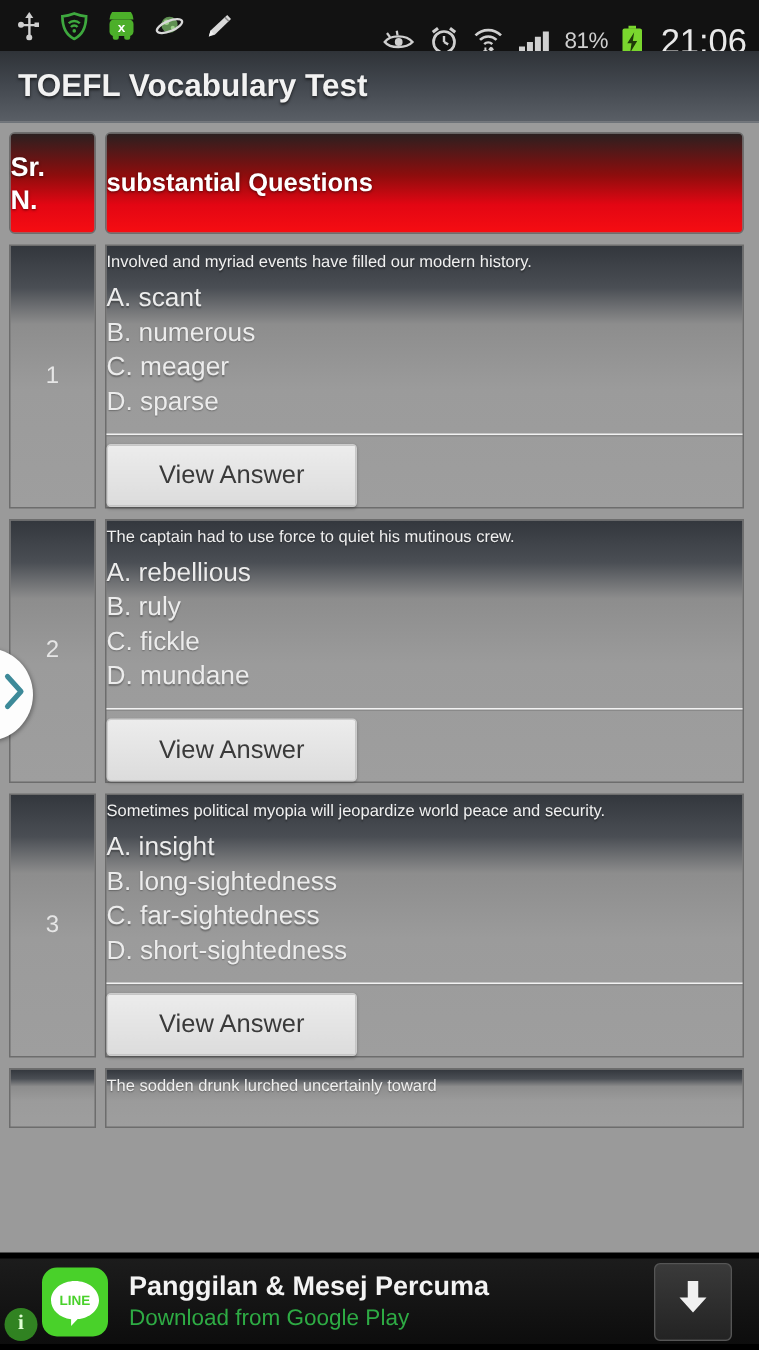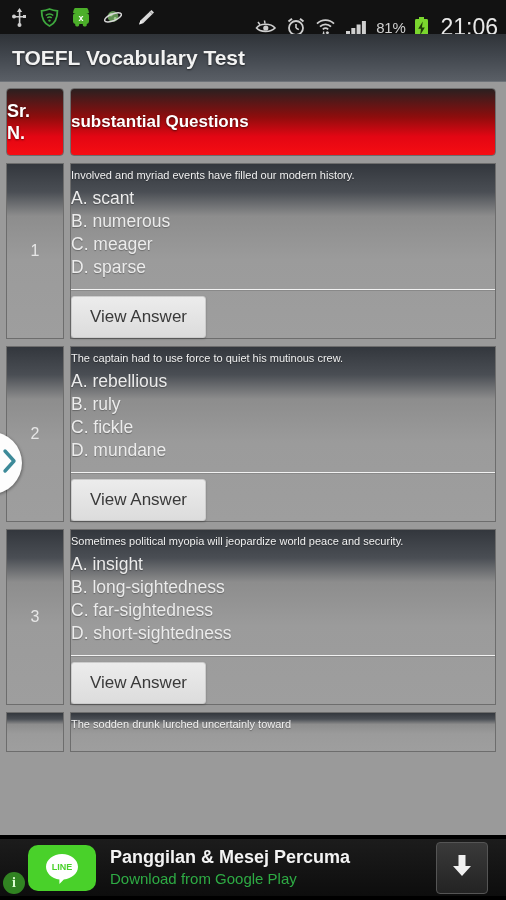--- a/index.html
+++ b/index.html
@@ -93,21 +93,21 @@
     text-shadow: 0 1px 1px rgba(0,0,0,.3);
   }
   .ruler {
     height: 1px; background: #f2f2f2; margin: 10px 0 0 0;
     box-shadow: 0 1px 0 rgba(0,0,0,.12);
   }
   .btn-va {
     display: inline-block; margin-top: 6px;
     background: linear-gradient(to bottom,#ececec 0%, #e4e4e4 50%, #dcdcdc 100%);
     color: #3a3a3a; font-size: 17px;
-    padding: 10px 18px; border: 1px solid #cccccc;
+    padding: 10px 34px; border: 1px solid #cccccc;
     border-radius: 3px;
     box-shadow: 0 1px 2px rgba(0,0,0,.25);
     cursor: pointer;
   }
   .row-gap { height: 7px; }
 
   
   .cell-q.partial { padding-bottom: 15px; height: 34px; overflow: hidden; }
 
   
@@ -129,21 +129,21 @@
     display: flex; align-items: center;
   }
   .ad-inner {
     position: relative; width: 506px; height: 57px;
     margin: 0 auto;
     background: linear-gradient(to bottom,#1c1c1c 0%, #0d0d0d 100%);
     display: flex; align-items: center;
     padding: 0 18px 0 28px;
   }
   .line-logo {
-    width: 68px; height: 46px; border-radius: 10px;
+    width: 44px; height: 46px; border-radius: 10px;
     background: #49d12a;
     display: flex; align-items: center; justify-content: center;
     flex: 0 0 auto; position: relative;
   }
   .ad-text { margin-left: 14px; flex: 1 1 auto; min-width: 0; }
   .ad-title {
     color: #f3f3f3; font-size: 18px; font-weight: bold; line-height: 21px;
     white-space: nowrap; overflow: hidden; text-overflow: ellipsis;
   }
   .ad-sub {

